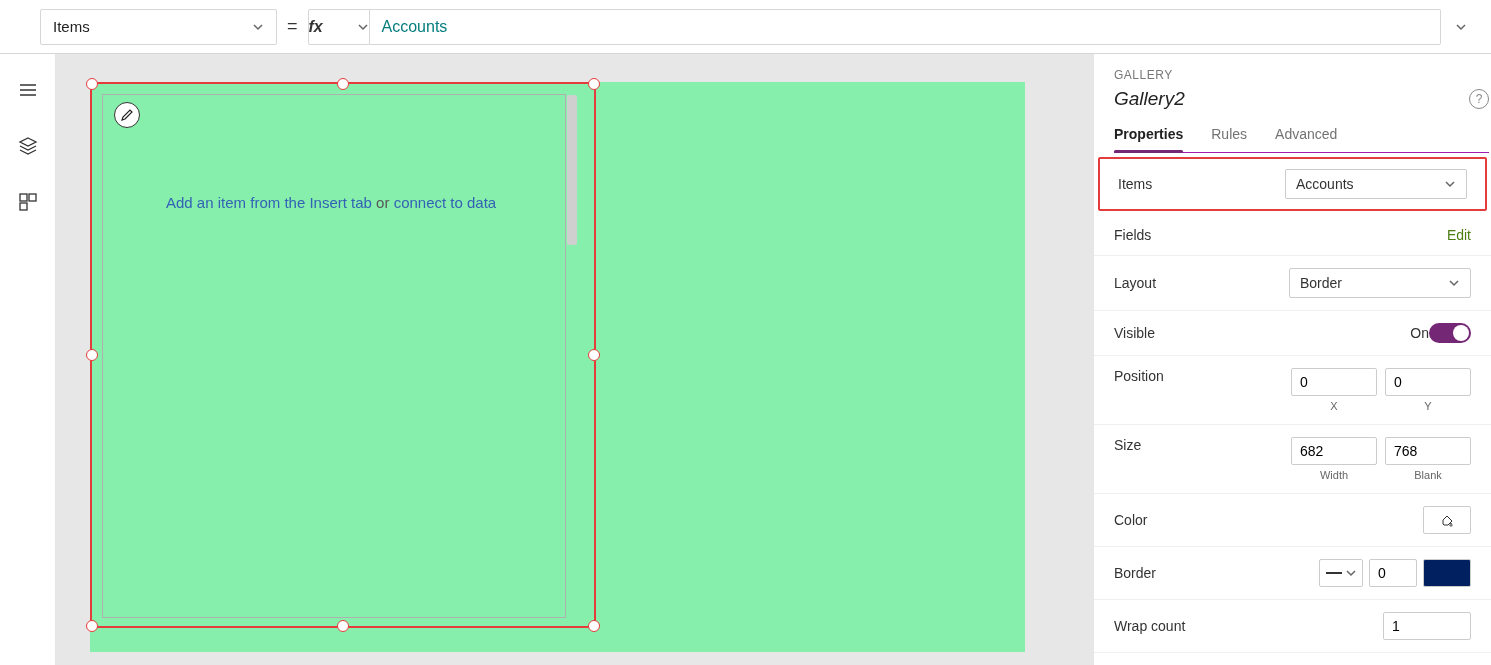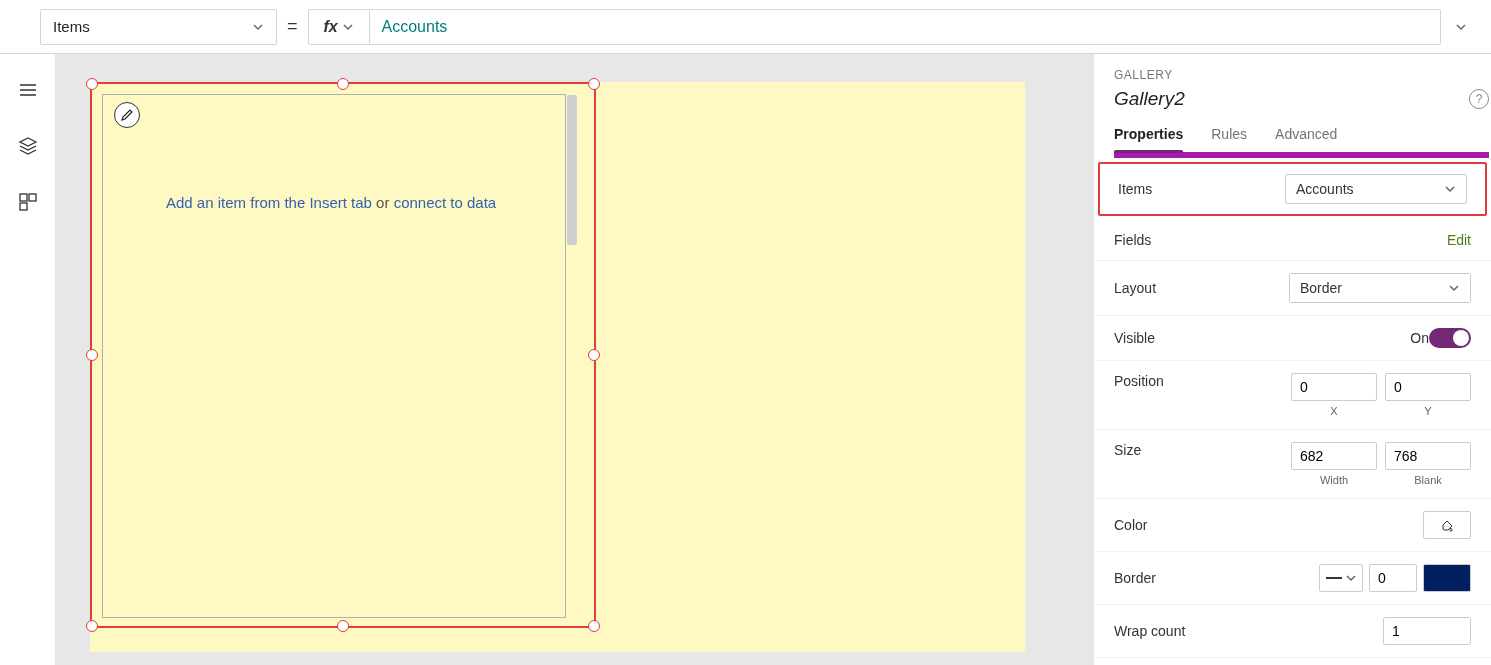--- a/index.html
+++ b/index.html
@@ -2,53 +2,53 @@
 <html><head>
 <meta charset="utf-8">
 <style>
 * { box-sizing: border-box; margin: 0; padding: 0; font-family: "Segoe UI", Tahoma, sans-serif; }
 body { width: 1491px; height: 665px; background: #fff; overflow: hidden; }
 
 
 .formula-bar { height: 54px; display: flex; align-items: center; border-bottom: 1px solid #d6d6d6; padding: 0 10px 0 40px; }
 .prop-select { width: 237px; height: 36px; border: 1px solid #d6d6d6; border-radius: 2px; display: flex; align-items: center; justify-content: space-between; padding: 0 12px; font-size: 15px; color: #222; }
 .eq { margin: 0 10px; font-size: 18px; color: #333; }
-.fx-box { width: 62px; height: 36px; border: 1px solid #d6d6d6; border-radius: 2px 0 0 2px; display: flex; align-items: center; justify-content: center; gap: 4px; }
+.fx-box { width: 62px; height: 36px; border: 1px solid #d6d6d6; border-radius: 2px 0 0 2px; display: flex; align-items: center; justify-content: space-between; gap: 4px; }
 .fx-box .fx { font-style: italic; font-weight: 600; color: #333; }
 .formula-input { flex: 1; height: 36px; border: 1px solid #d6d6d6; border-left: none; border-radius: 0 2px 2px 0; display: flex; align-items: center; padding: 0 12px; font-size: 16px; color: #057d7d; }
 .formula-caret { width: 40px; display:flex; justify-content:center; color:#666; }
 
 
 .main { display: flex; height: 611px; }
 .left-rail { width: 56px; border-right: 1px solid #e6e6e6; background: #fff; display: flex; flex-direction: column; align-items: center; padding-top: 26px; gap: 36px; }
 .rail-icon { width: 20px; height: 20px; color: #333; cursor: pointer; }
 
 .canvas-wrap { flex: 1; background: #e7e7e7; position: relative; }
-.canvas-page { position: absolute; left: 34px; top: 28px; width: 935px; height: 570px; background: #fef9c3; }
+.canvas-page { position: absolute; left: 34px; top: 28px; width: 935px; height: 570px; background: #86efac; }
 .sel-box { position: absolute; left: 0; top: 0; width: 506px; height: 546px; border: 2px solid #e33c3c; }
 .inner-frame { position: absolute; left: 10px; top: 10px; width: 464px; height: 524px; border: 1px solid #b0b0b0; }
 .scroll-thumb { position: absolute; right: -12px; top: 0; width: 10px; height: 150px; background: #cfcfcf; border-radius: 2px; }
 .handle { position: absolute; width: 12px; height: 12px; border-radius: 50%; background: #fff; border: 1px solid #e33c3c; }
 .handle.tl { left:-6px; top:-6px; } .handle.tr { right:-6px; top:-6px; }
 .handle.tm { left:50%; top:-6px; margin-left:-6px; }
 .handle.ml { left:-6px; top:50%; margin-top:-6px; } .handle.mr { right:-6px; top:50%; margin-top:-6px; }
 .handle.bl { left:-6px; bottom:-6px; } .handle.br { right:-6px; bottom:-6px; }
 .handle.bm { left:50%; bottom:-6px; margin-left:-6px; }
 .edit-circle { position: absolute; left: 22px; top: 18px; width: 26px; height: 26px; border-radius: 50%; border: 1.5px solid #333; background:#fff; display:flex; align-items:center; justify-content:center; }
 .hint { position: absolute; left: 74px; top: 110px; font-size: 15px; color: #555; }
 .hint a { color: #3362b5; text-decoration: none; cursor:pointer; }
 
 
 .panel { width: 398px; border-left: 1px solid #e6e6e6; background:#fff; overflow-y:auto; }
 .panel-head { padding: 14px 2px 0 20px; }
 .panel-head .kind { font-size: 12px; letter-spacing: .5px; color: #777; }
 .panel-head .row1 { display:flex; justify-content:space-between; align-items:center; margin-top:6px; }
 .panel-head .name { font-size: 19px; color: #222; font-style: italic; }
 .help-circle { width:20px; height:20px; border:1.5px solid #888; border-radius:50%; display:flex; align-items:center; justify-content:center; font-size:12px; color:#888; }
-.tabs { display:flex; gap:28px; margin-top:16px; border-bottom:6px solid #a21caf; }
+.tabs { display:flex; gap:28px; margin-top:16px; border-bottom:1px solid #a21caf; }
 .tab { padding:0 0 10px 0; font-size:14px; color:#737373; cursor:pointer; }
 .tab.active { color:#222; font-weight:600; position:relative; }
 .tab.active::after { content:""; position:absolute; left:0; right:0; bottom:-1px; height:3px; background:#742774; border-radius:2px; }
 
 .prop-rows { }
 .prow { display:flex; align-items:center; justify-content:space-between; padding: 12px 20px; font-size:14px; color:#333; border-bottom:1px solid #f0f0f0; }
 .prow.highlight { border:2px solid #e33c3c; padding:10px 18px; border-radius:2px; margin:4px; }
 .select { width:182px; height:30px; border:1px solid #ccc; border-radius:2px; background:#fff; display:flex; align-items:center; justify-content:space-between; padding:0 10px; font-size:14px; }
 .link { color:#4d7c0f; cursor:pointer;margin-left:20px; }
 .toggle { display:flex; align-items:center; }

